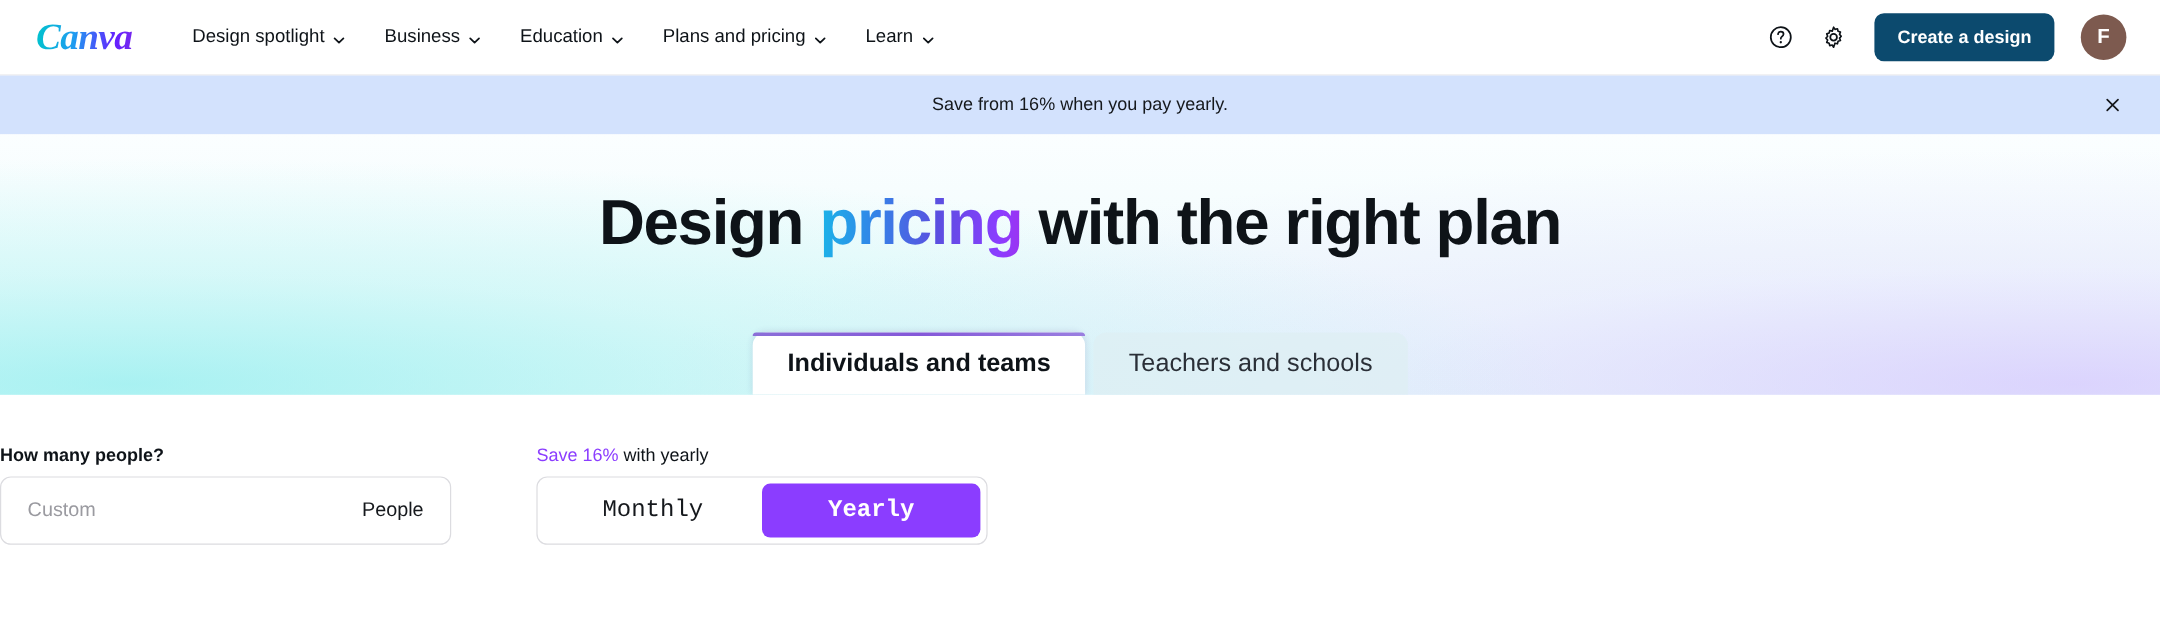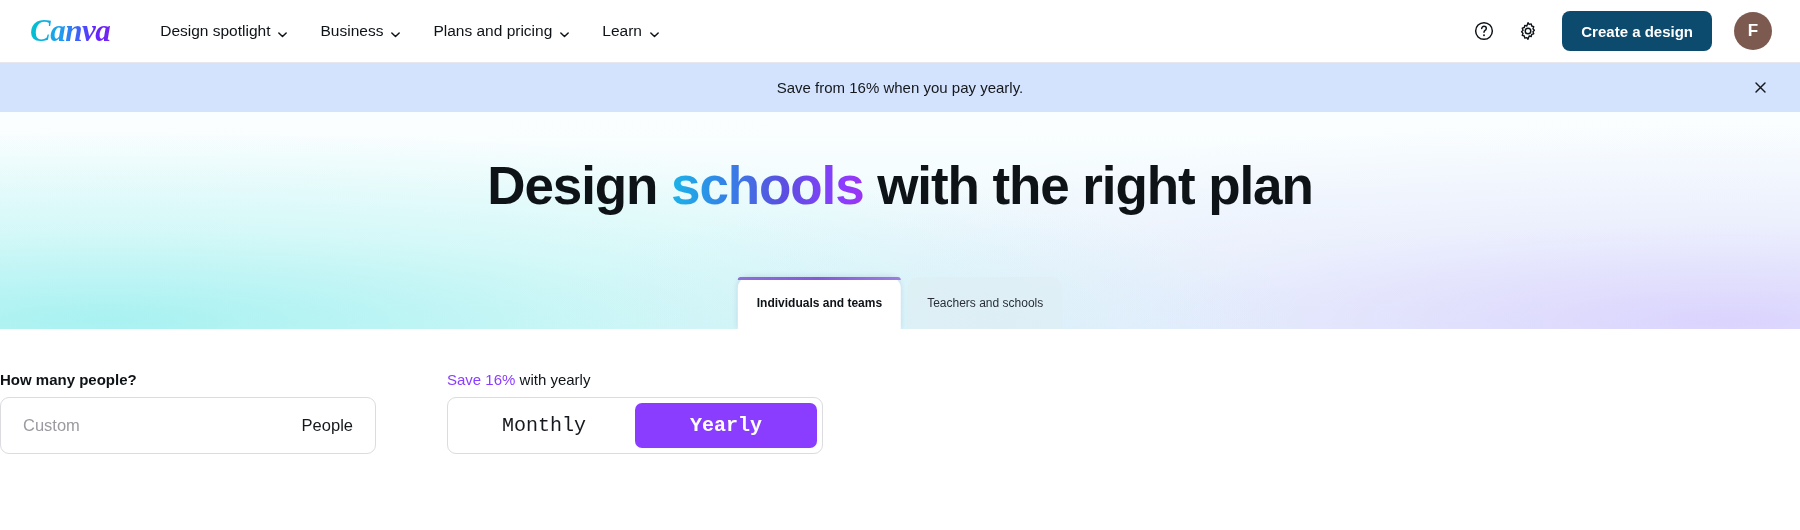--- a/index.html
+++ b/index.html
@@ -188,25 +188,25 @@
     position: absolute;
     bottom: 0;
     left: 50%;
     transform: translateX(-50%);
     display: flex;
     align-items: flex-end;
   }
 
   .tab {
     height: 52px;
-    padding: 0 19px;
-    display: flex;
-    align-items: center;
-    justify-content: center;
-    font-size: 12px;
+    padding: 0 29px;
+    display: flex;
+    align-items: center;
+    justify-content: center;
+    font-size: 21px;
     cursor: pointer;
     border: none;
     font-family: "Liberation Sans", sans-serif;
     border-radius: 11px 11px 0 0;
     white-space: nowrap;
     position: relative;
   }
 
   .tab.active {
     background: #ffffff;
@@ -348,20 +348,28 @@
 
     <div class="nav-item">
       <span>Business</span>
       <span class="chev">
         <svg viewBox="0 0 12 12" width="11" height="11" aria-hidden="true">
             <path d="M2 4.3 L6 8.2 L10 4.3" fill="none" stroke="#0e1318" stroke-width="1.6" stroke-linecap="round" stroke-linejoin="round"></path>
           </svg>
       </span>
     </div>
 
+    <div class="nav-item">
+      <span>Education</span>
+      <span class="chev">
+        <svg viewBox="0 0 12 12" width="11" height="11" aria-hidden="true">
+            <path d="M2 4.3 L6 8.2 L10 4.3" fill="none" stroke="#0e1318" stroke-width="1.6" stroke-linecap="round" stroke-linejoin="round"></path>
+          </svg>
+      </span>
+    </div>
 
     <div class="nav-item">
       <span>Plans and pricing</span>
       <span class="chev">
         <svg viewBox="0 0 12 12" width="11" height="11" aria-hidden="true">
             <path d="M2 4.3 L6 8.2 L10 4.3" fill="none" stroke="#0e1318" stroke-width="1.6" stroke-linecap="round" stroke-linejoin="round"></path>
           </svg>
       </span>
     </div>
 
@@ -405,21 +413,21 @@
   <button class="promo-close" aria-label="Dismiss">
     <svg viewBox="0 0 20 20" width="15" height="15" aria-hidden="true">
       <path d="M4 4 L16 16 M16 4 L4 16" stroke="#15181c" stroke-width="1.9" stroke-linecap="round"></path>
     </svg>
   </button>
 </div>
 
 <section class="hero">
 
   <h1 class="hero-title">
-    <span>Design </span><span class="grad-word">schools</span><span> with the right plan</span>
+    <span>Design </span><span class="grad-word">pricing</span><span> with the right plan</span>
   </h1>
 
   <div class="tabs">
     <button class="tab active">Individuals and teams</button>
     <button class="tab inactive">Teachers and schools</button>
   </div>
 
 </section>
 
 <section class="calc">

